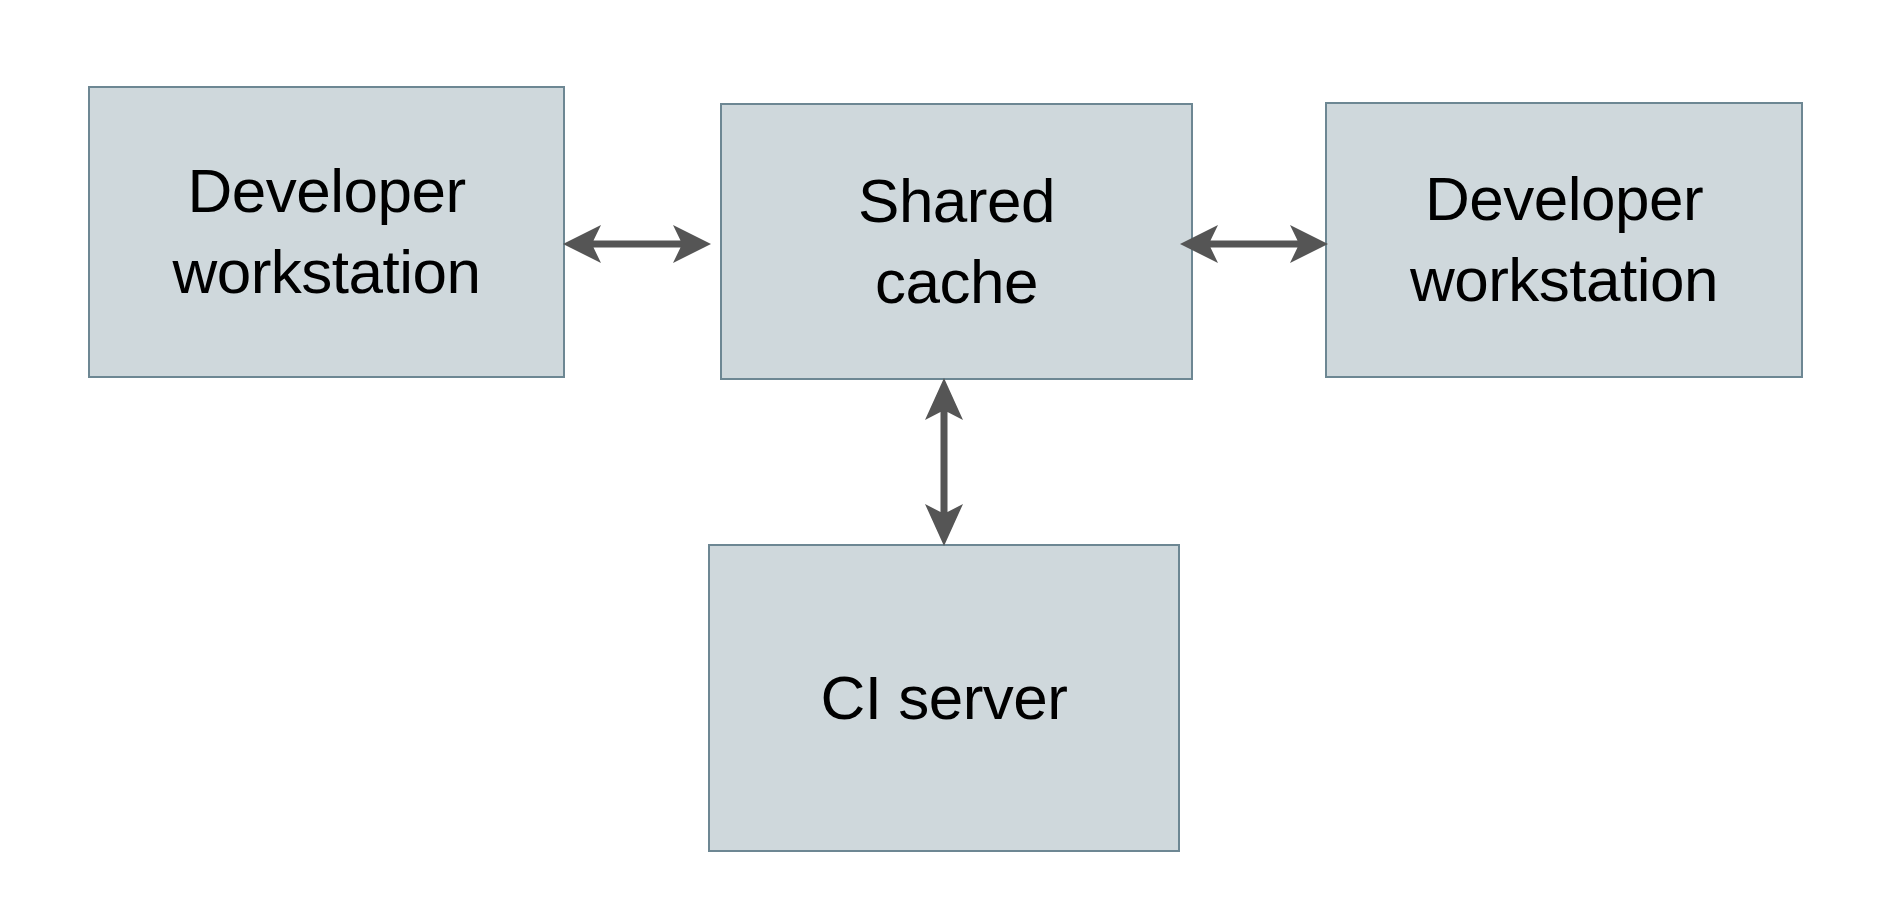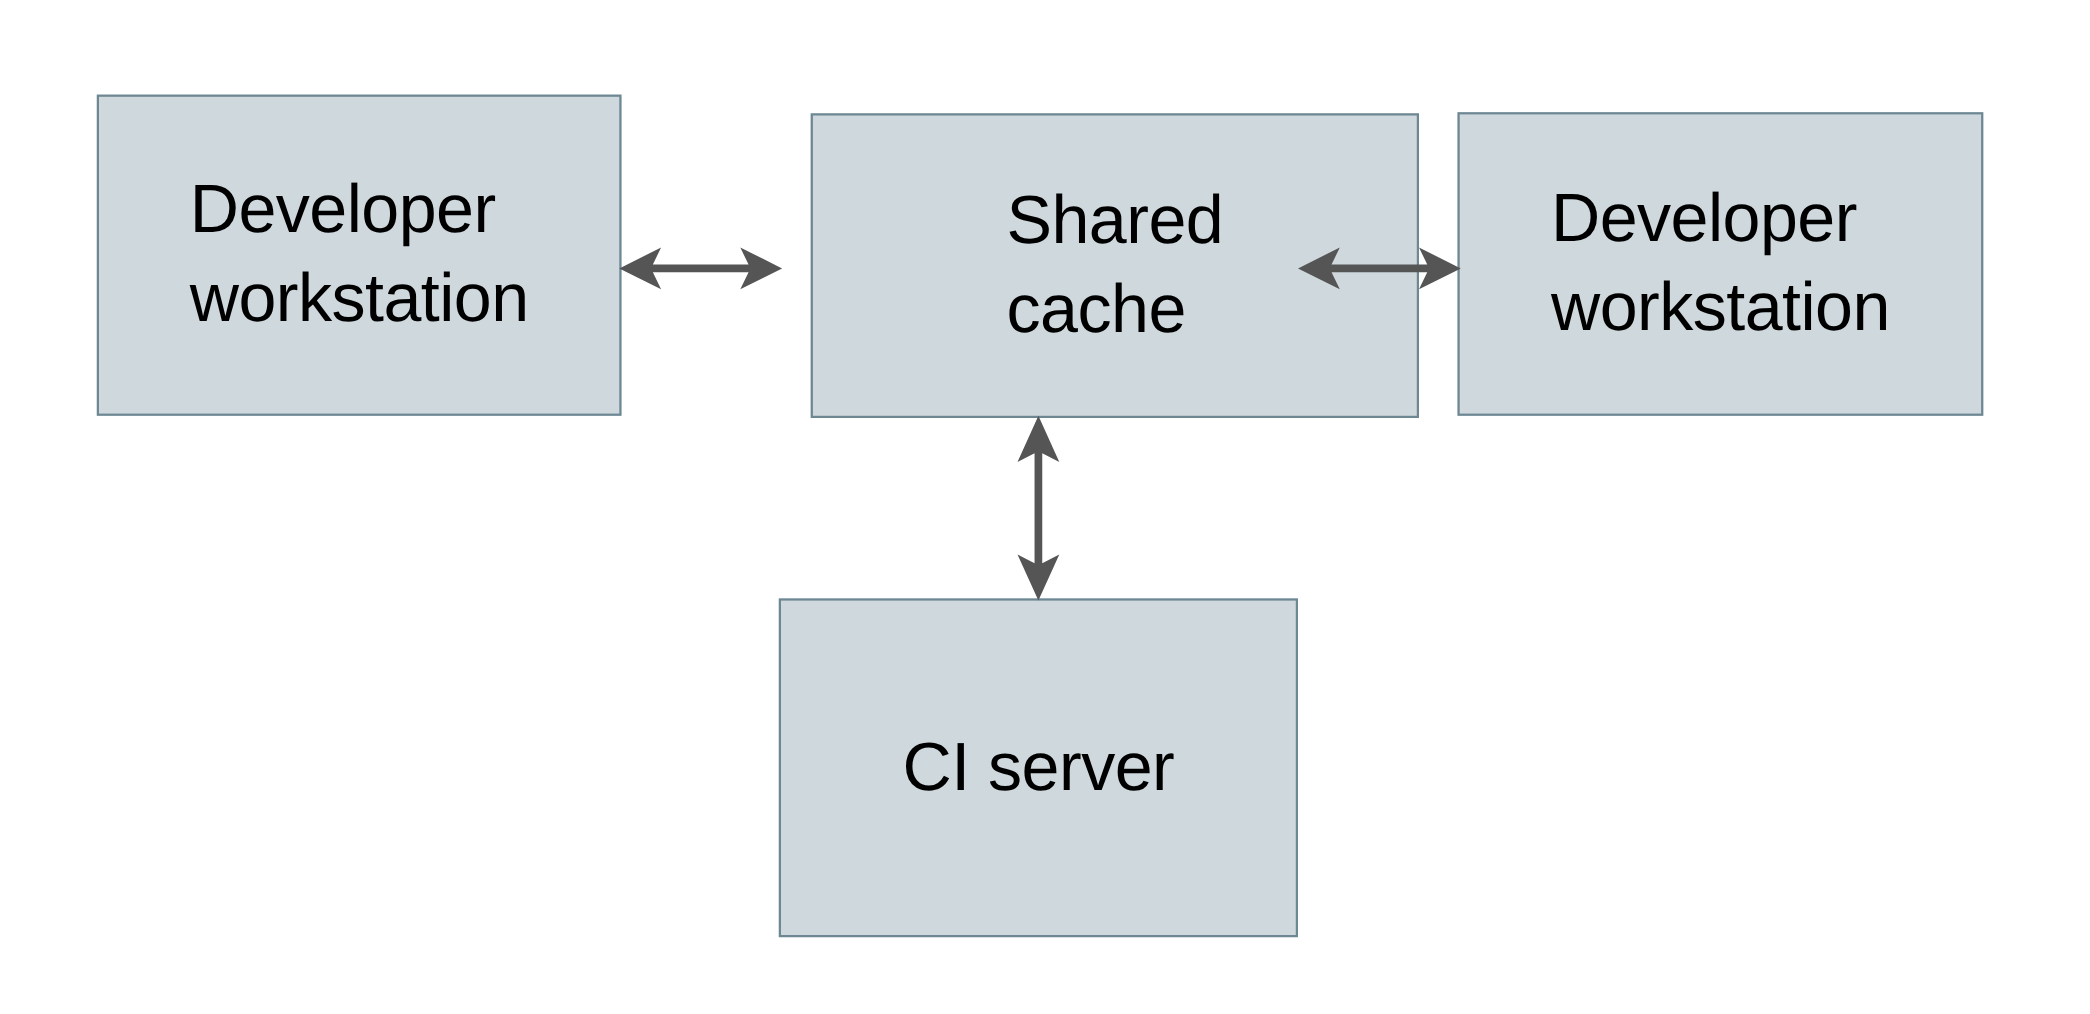--- a/index.html
+++ b/index.html
@@ -19,33 +19,34 @@
     overflow: hidden;
   }
   .node {
     position: absolute;
     box-sizing: border-box;
     background: #cfd8dc;
     border: 2px solid #6d8793;
     display: flex;
     align-items: center;
     justify-content: center;
+    text-align: center;
   }
   .node-label {
     font-family: "Liberation Sans", sans-serif;
     font-size: 62px;
     font-weight: 400;
     line-height: 1.30;
     color: #000000;
     letter-spacing: -0.5px;
     white-space: pre-line;
     padding: 0 10px;
   }
   #node-dev-left  { left: 88px;   top: 86px;  width: 477px; height: 292px; }
-  #node-cache     { left: 737px;  top: 103px; width: 553px; height: 277px; }
+  #node-cache     { left: 720px;  top: 103px; width: 473px; height: 277px; }
   #node-dev-right { left: 1325px; top: 102px; width: 478px; height: 276px; }
   #node-ci        { left: 708px;  top: 544px; width: 472px; height: 308px; }
 
   .edge {
     position: absolute;
     pointer-events: auto;
   }
   .edge svg { display: block; overflow: visible; }
 
   #edge-left-cache  { left: 563px;  top: 214px; width: 148px; height: 60px; }

